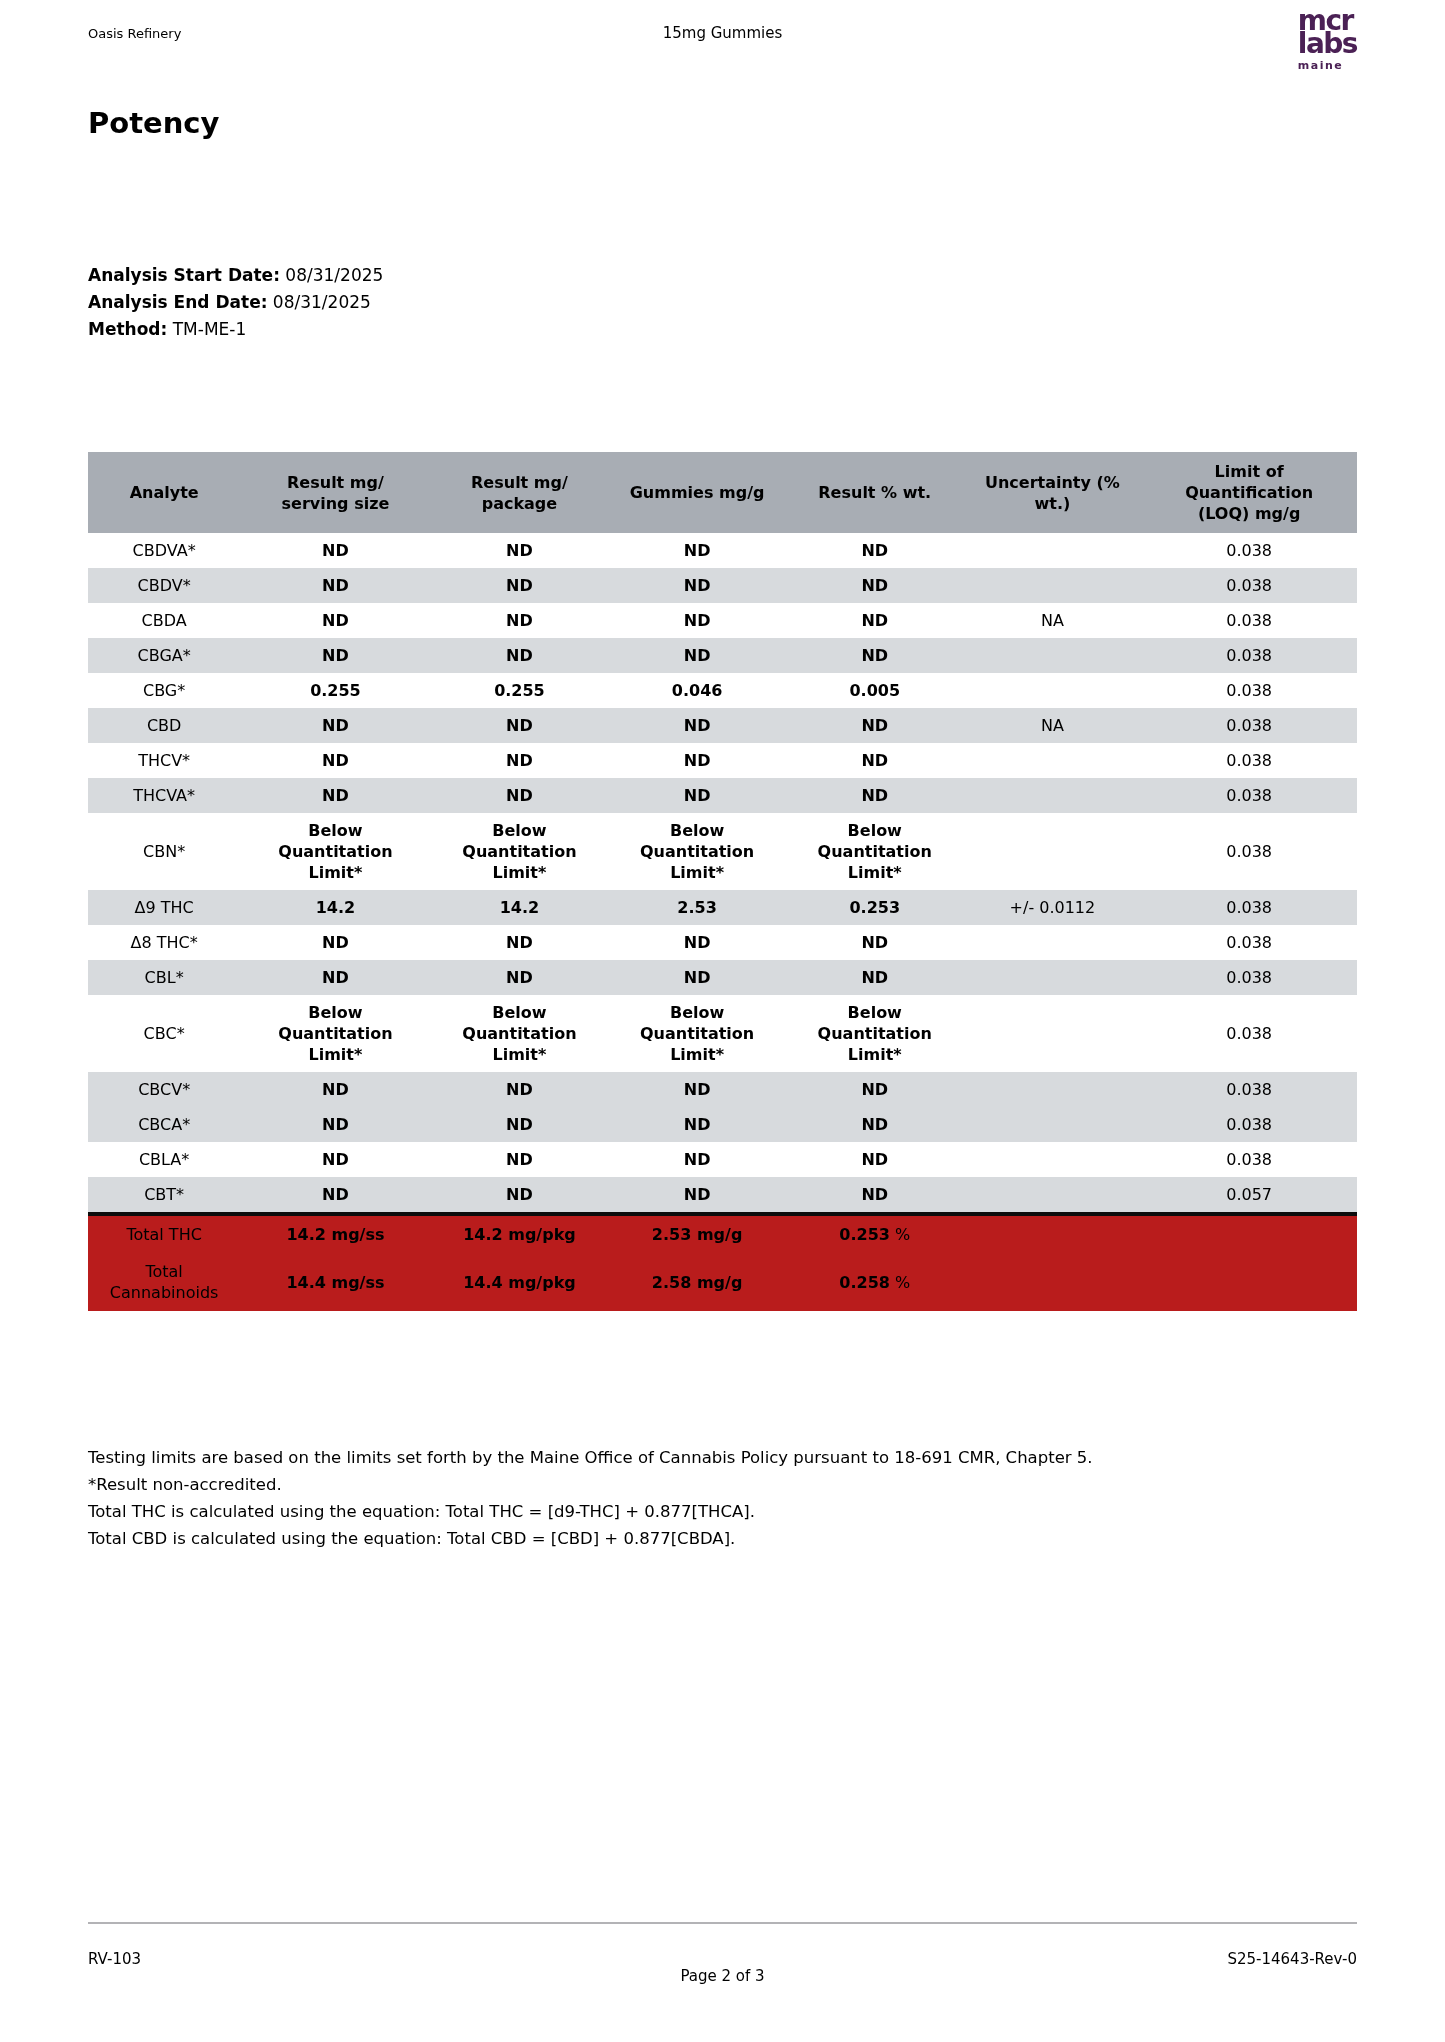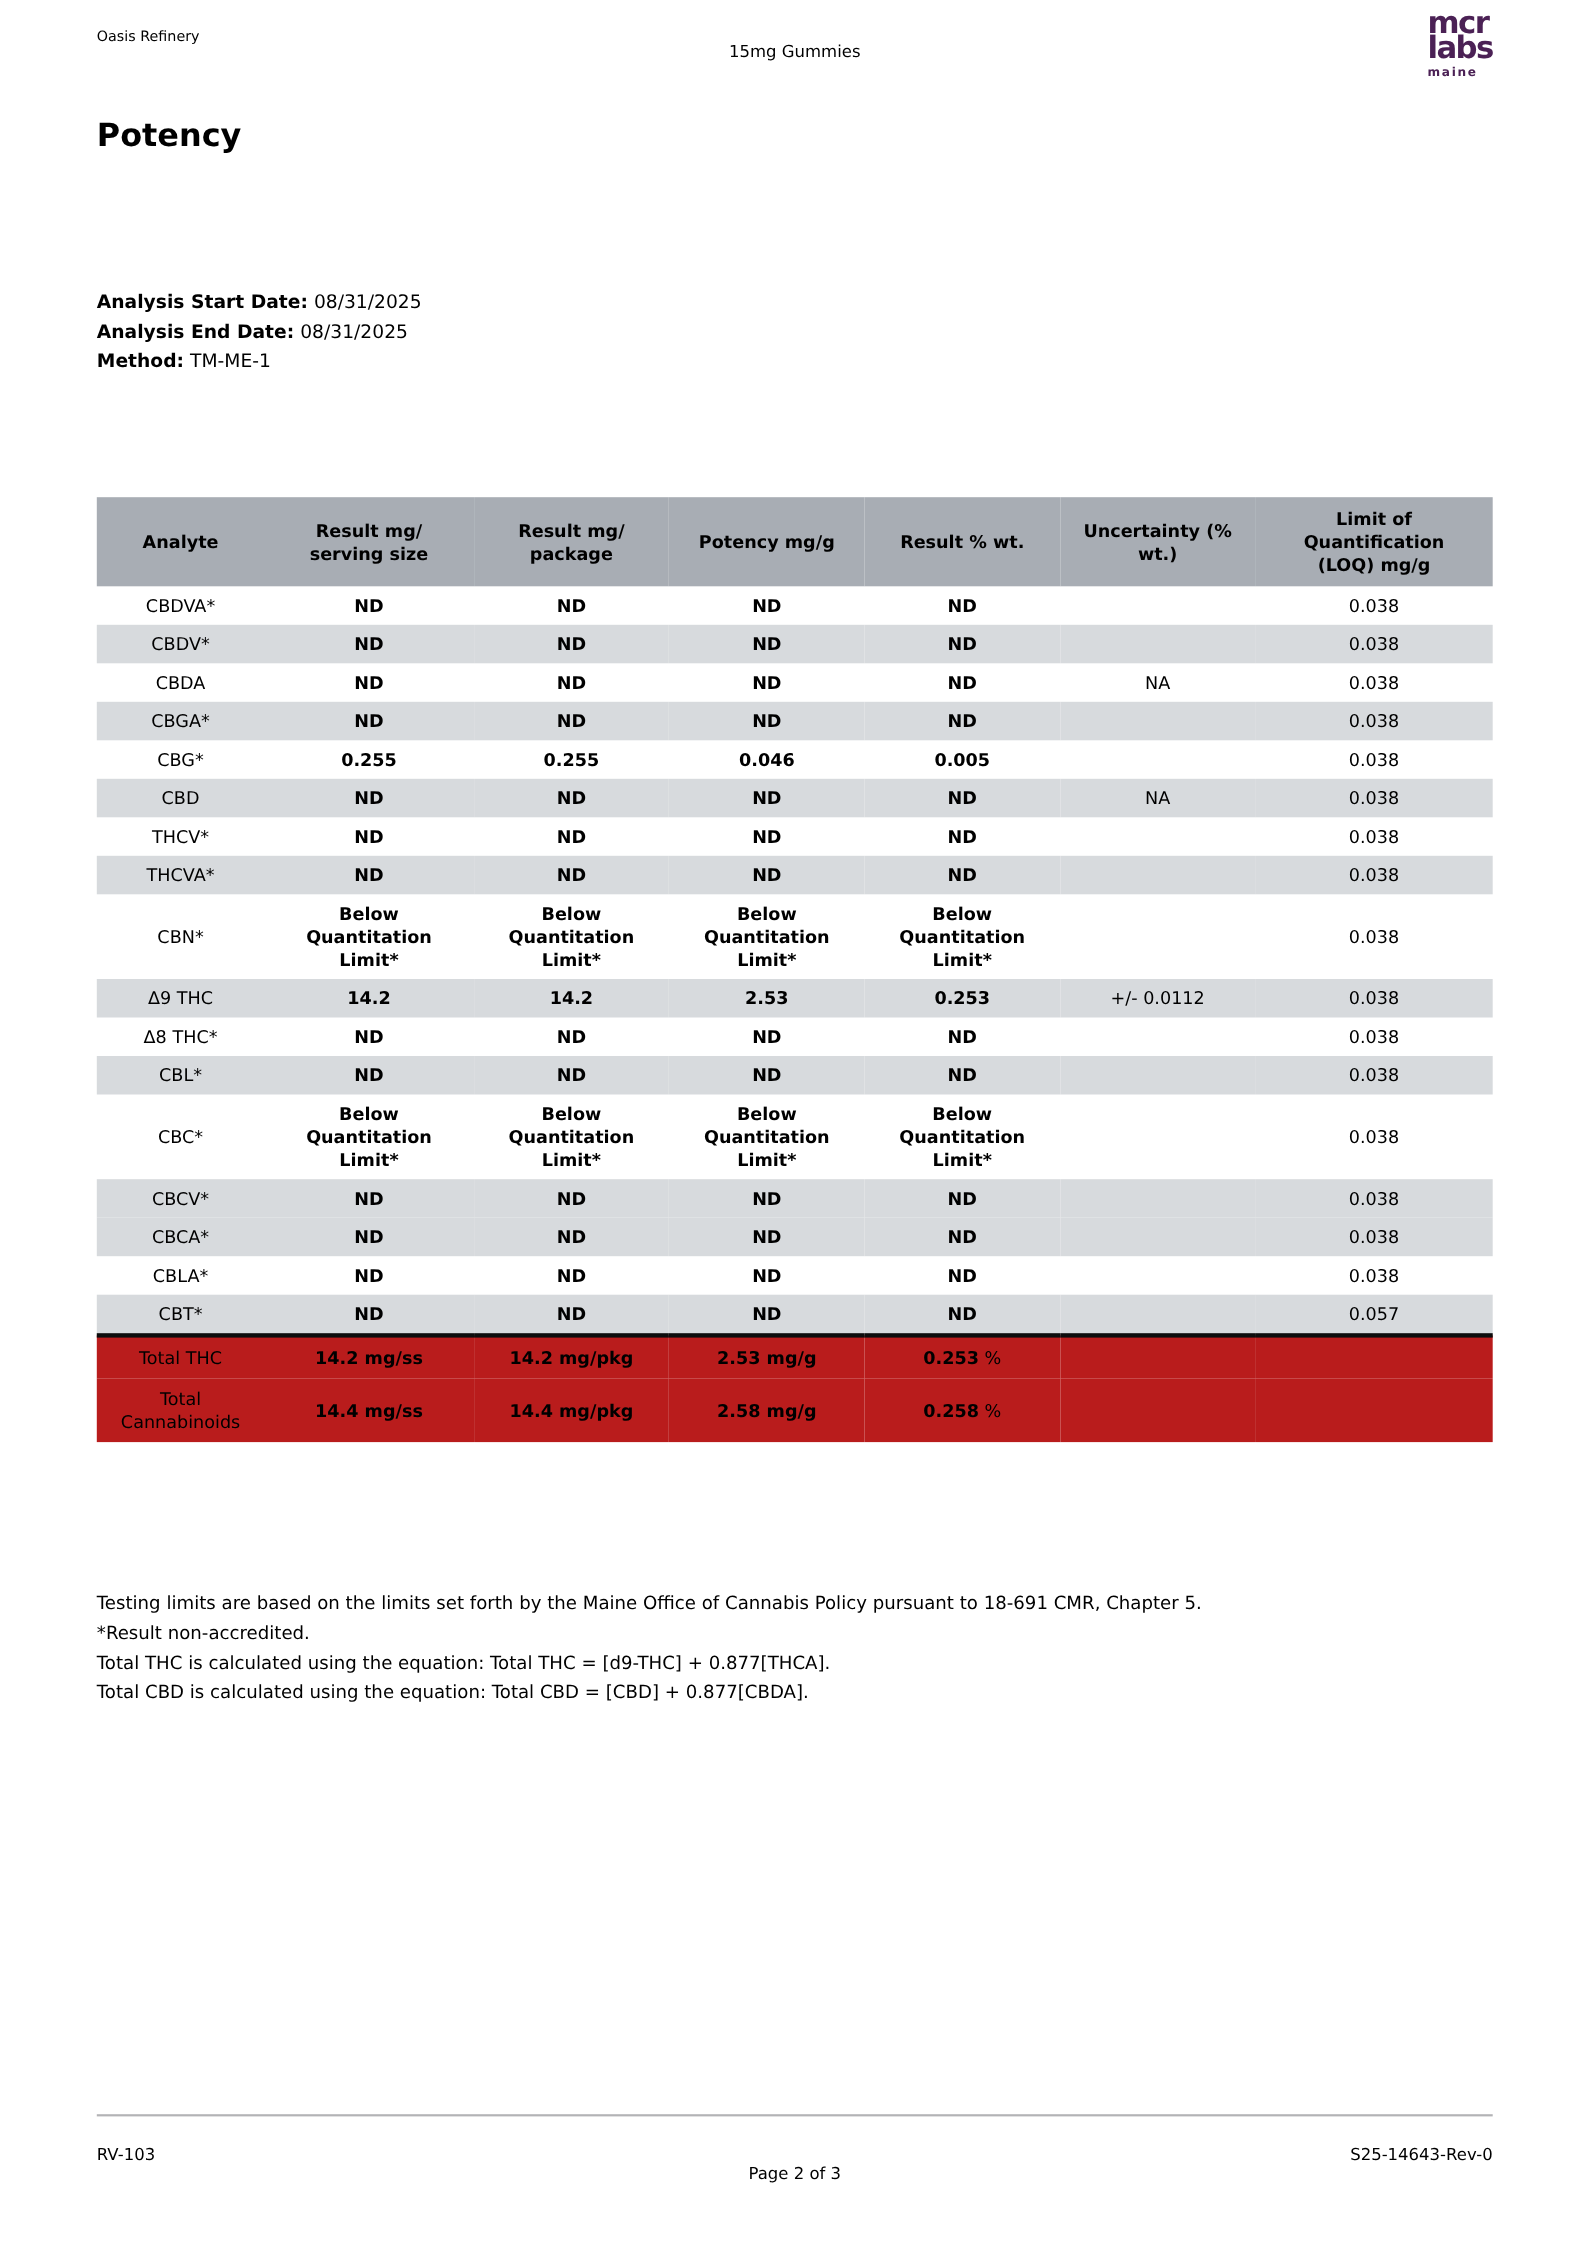--- a/index.html
+++ b/index.html
@@ -7,21 +7,21 @@
     position:relative;
     width:1445px;height:2042px;
     background:#fff;
     font-family:"DejaVu Sans","Liberation Sans",sans-serif;
     color:#000;
     overflow:hidden;
   }
   
   .page-header{position:absolute;top:0;left:88px;right:88px;height:90px;}
   .client{position:absolute;left:0;top:26px;font-size:13px;}
-  .sample{position:absolute;left:50%;transform:translateX(-50%);top:38px;font-size:15px;}
+  .sample{position:absolute;left:50%;transform:translateX(-50%);top:24px;font-size:15px;}
   .logo{position:absolute;right:0;top:10px;line-height:1;}
   .logo-word{
     font-size:28px;font-weight:bold;letter-spacing:-1.5px;
     color:var(--logo-purple,#4b2155);line-height:0.82;
   }
   .logo-maine{
     font-size:11px;font-weight:bold;letter-spacing:1.5px;
     color:var(--logo-purple,#4b2155);margin-top:4px;
   }
   
@@ -95,21 +95,21 @@
           <col class="c-unc">
           <col class="c-loq">
       </colgroup>
       <thead>
         <tr id="table-head-row">
             <th>Analyte</th>
             <th>Result mg/
 serving size</th>
             <th>Result mg/
 package</th>
-            <th>Potency mg/g</th>
+            <th>Gummies mg/g</th>
             <th>Result % wt.</th>
             <th>Uncertainty (%
 wt.)</th>
             <th>Limit of
 Quantification
 (LOQ) mg/g</th>
           </tr>
       </thead>
       <tbody id="table-body">
           <tr>

